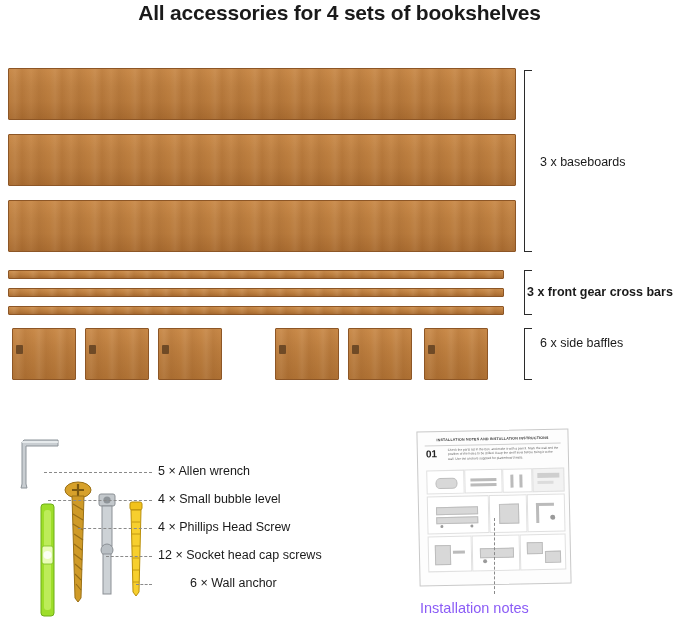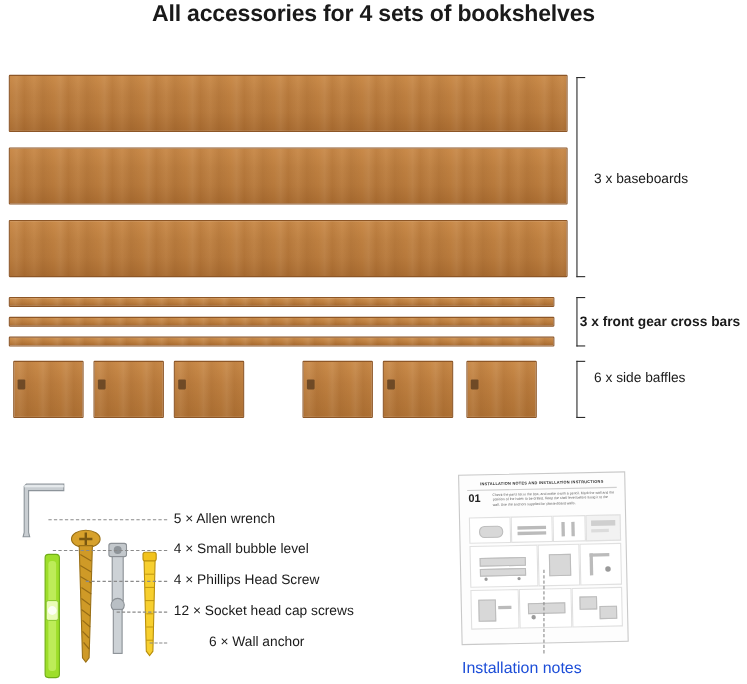--- a/index.html
+++ b/index.html
@@ -88,21 +88,21 @@
   #sheet .stepnum{position:absolute;left:8px;top:16px;font-size:10px;font-weight:bold;color:#222;}
   #sheet .blurb{position:absolute;left:30px;top:16px;right:8px;font-size:3.2px;color:#666;line-height:4.4px;}
   #sheet .cell{position:absolute;border:1px solid #e0e0e0;background:#fff;}
   #sheet .gshape{position:absolute;background:#d8d8d8;border:1px solid #bdbdbd;}
   #sheet .gline{position:absolute;background:#bbb;}
   #sheet .gdot{position:absolute;background:#9a9a9a;border-radius:50%;}
 
   .leader{position:absolute;border-left:1px dashed #8a8a8a;}
   #sheet-caption{
     position:absolute;left:420px;top:600px;width:240px;
-    font-size:14.5px;color:#1d4ed8;
+    font-size:14.5px;color:#8b5cf6;
   }
 
   
   .tool{position:absolute;}
 </style>
 </head>
 <body>
 
 <div id="title">All accessories for 4 sets of bookshelves</div>
 

